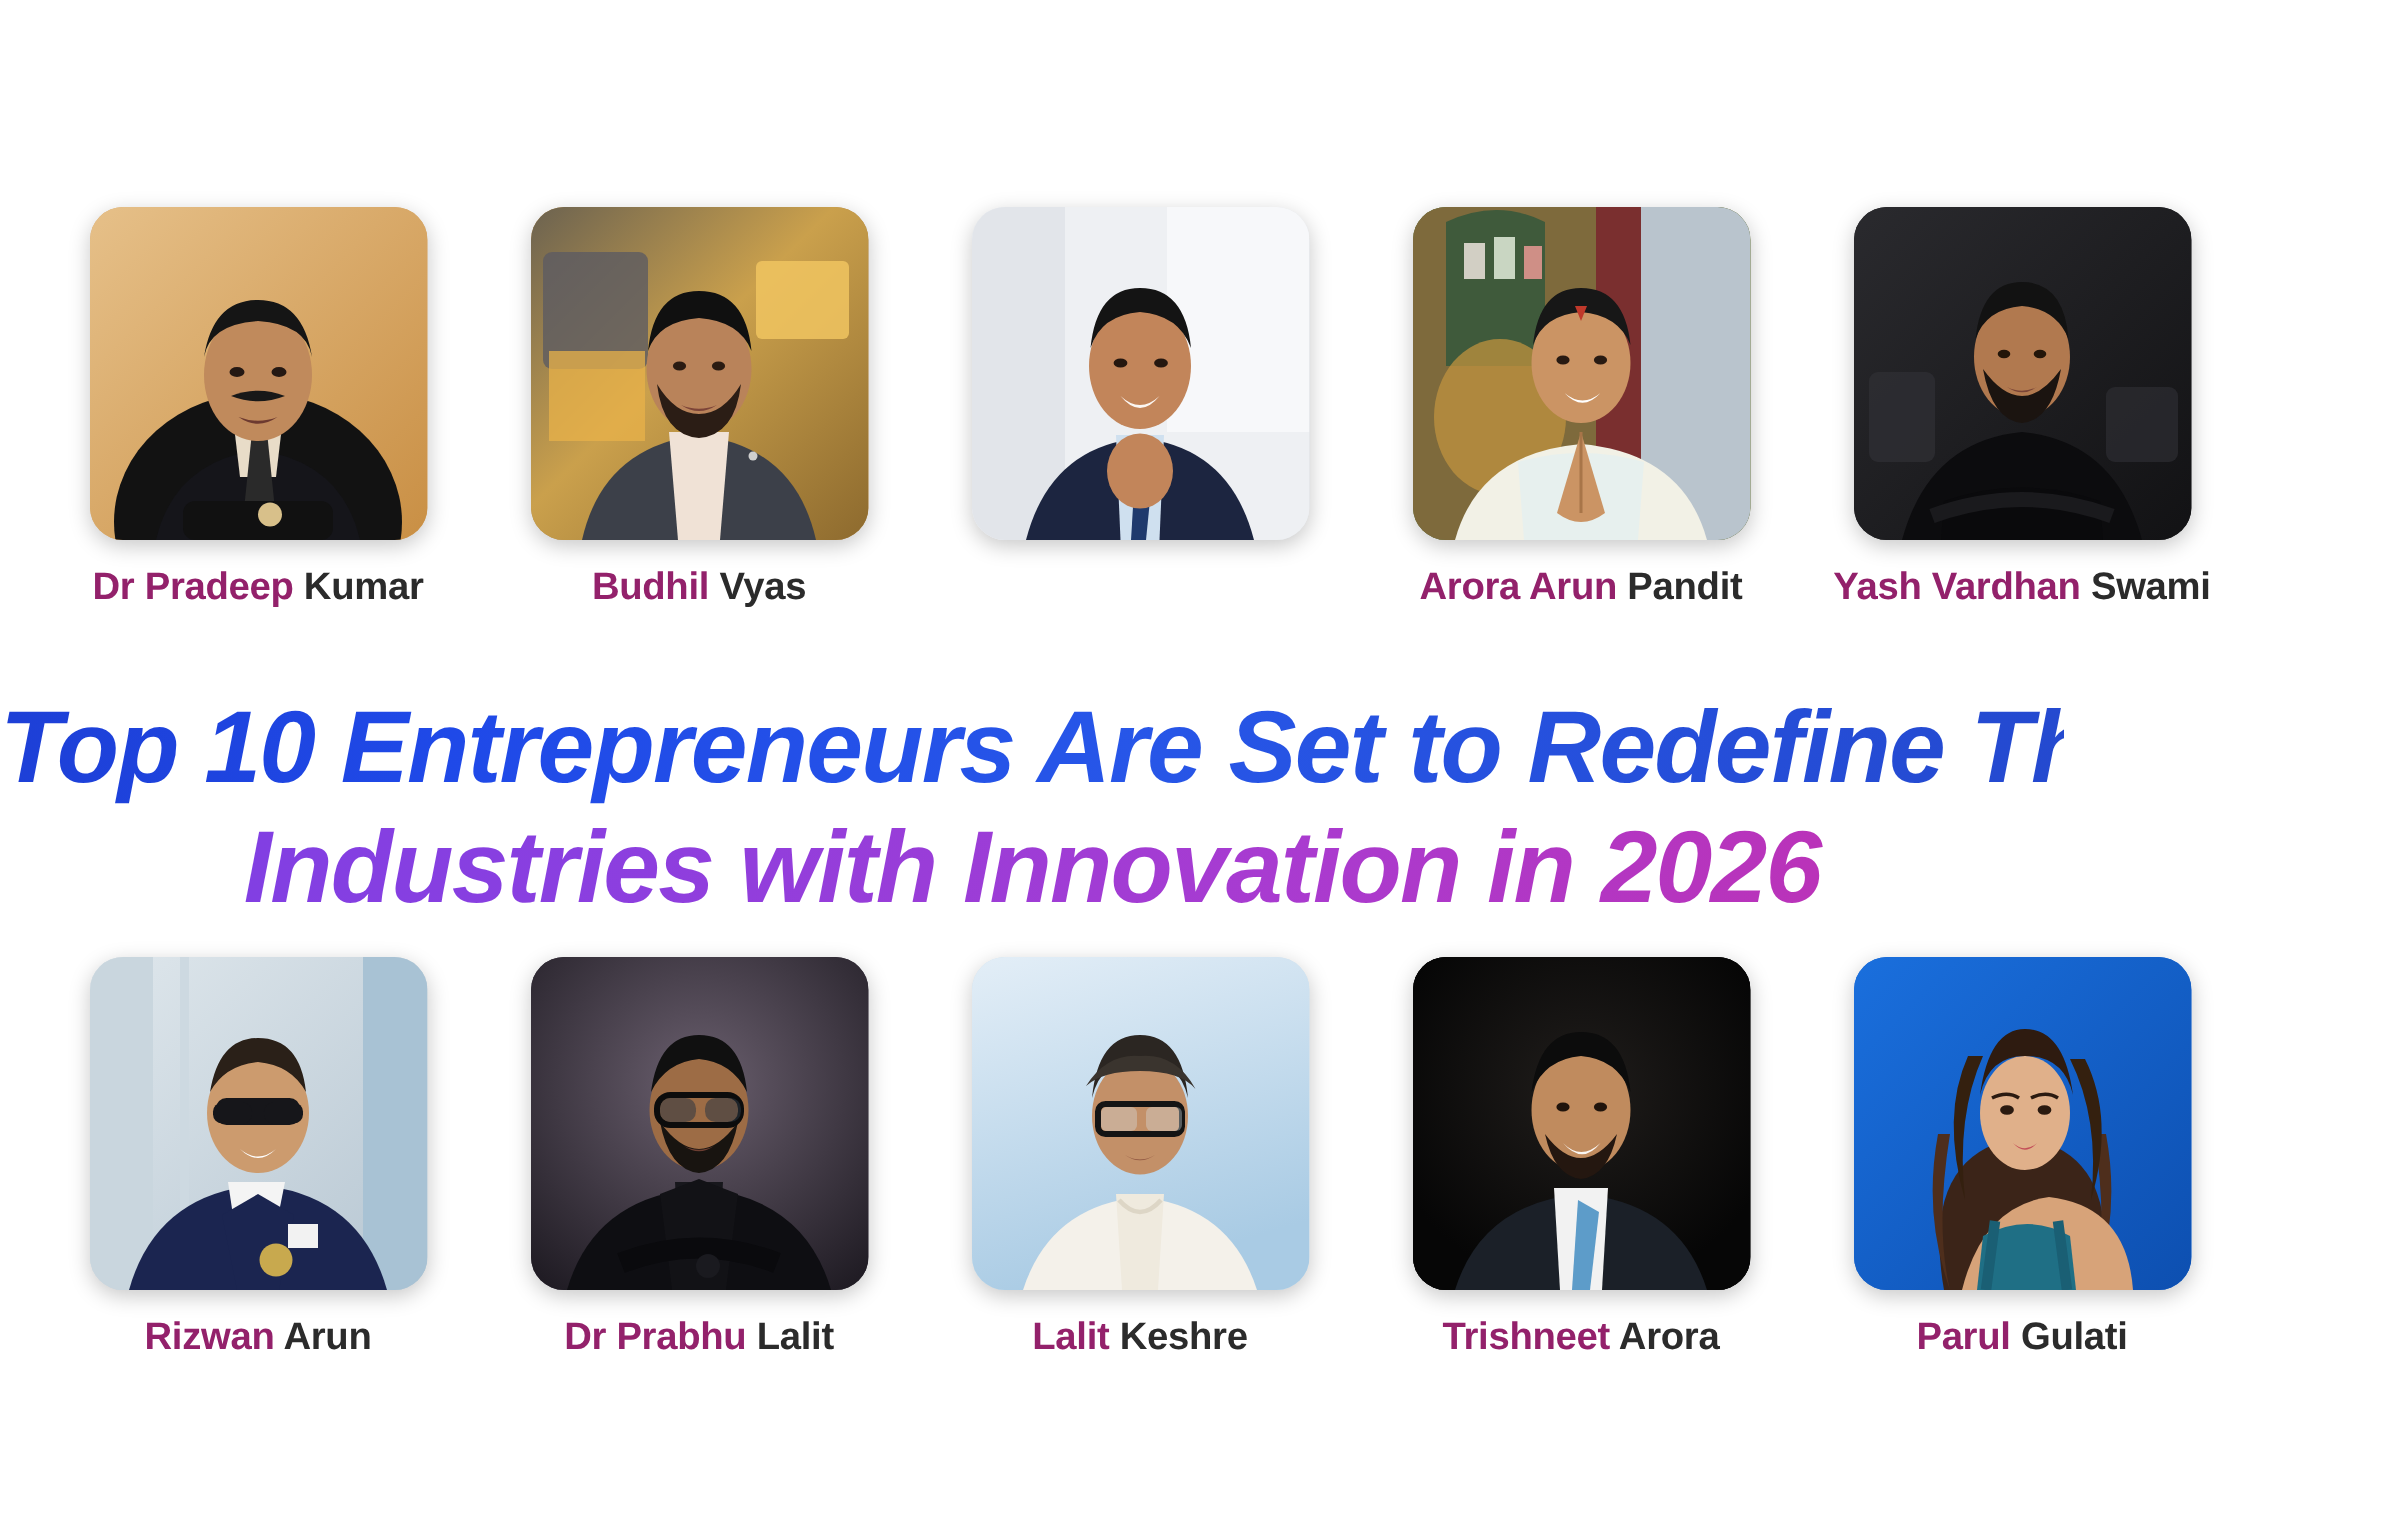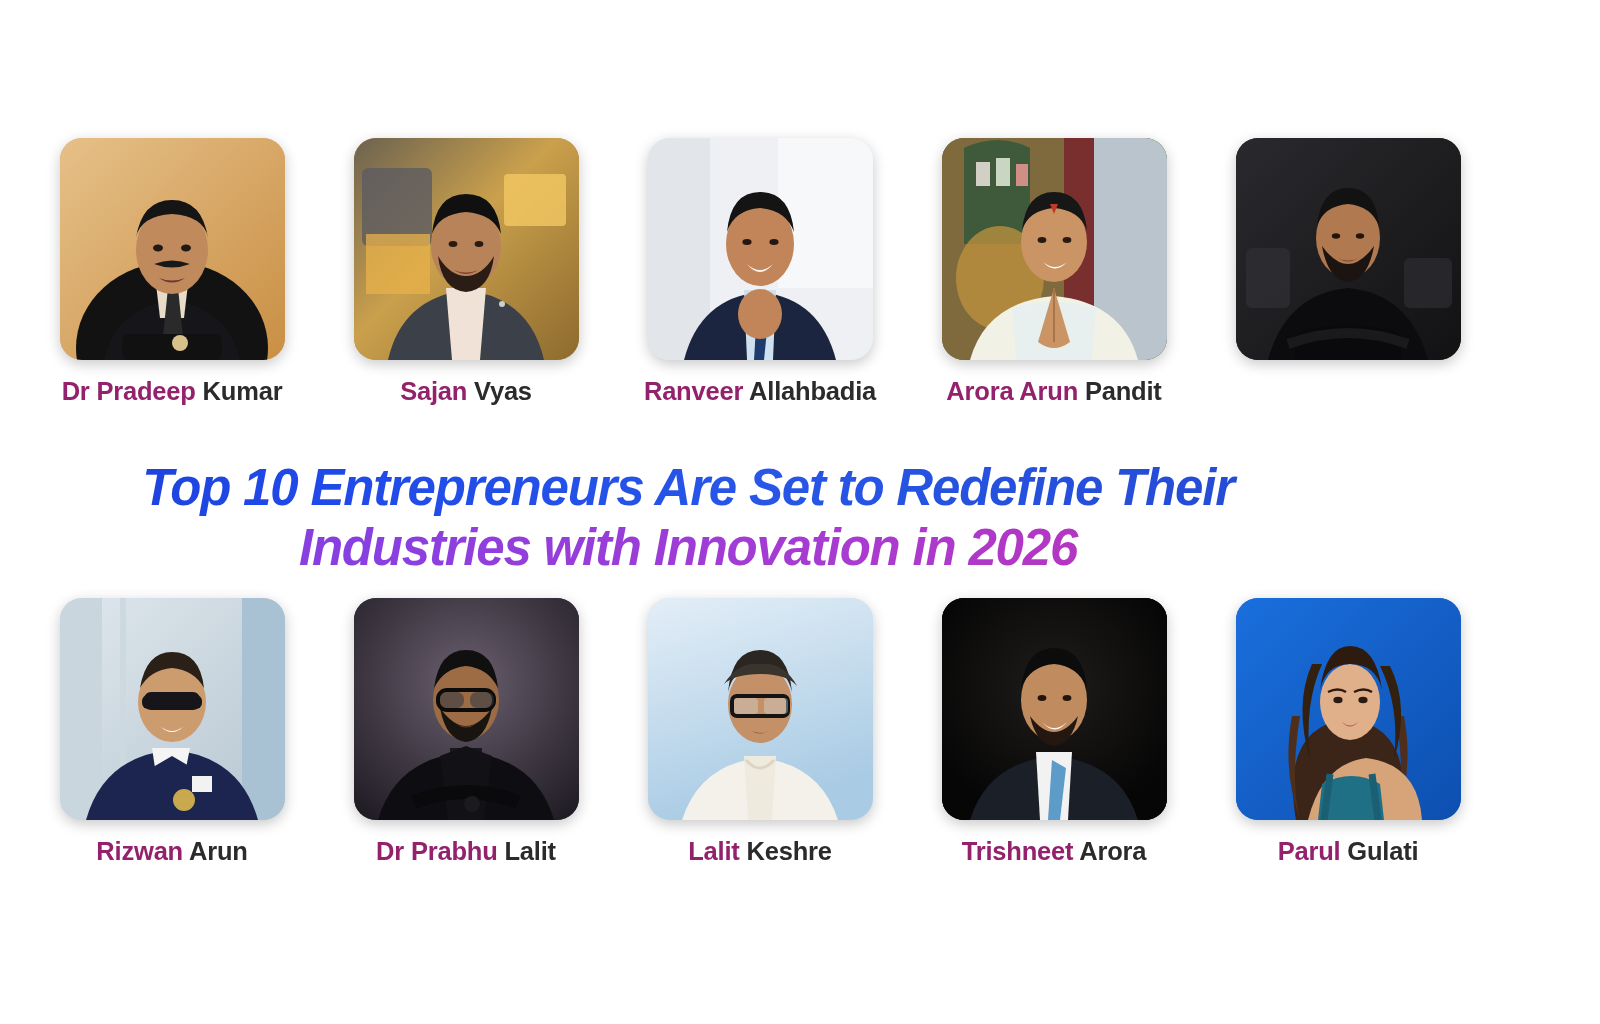--- a/index.html
+++ b/index.html
@@ -51,21 +51,21 @@
   }
   .pname .a{color:#93216b;}
   .pname .b{color:#2b2b2b;}
 
   .headline{
     width:100%;
     text-align:center;
     margin-top:52px;
     font-weight:bold;
     font-style:italic;
-    font-size:51px;
+    font-size:68px;
     line-height:1.18;
     letter-spacing:-1.2px;
   }
   .hl-line{display:block;white-space:nowrap;}
   .hl1{
     background:linear-gradient(100deg,#1d3fd6 0%,#1f49e8 22%,#2756e8 55%,#2449cf 100%);
     -webkit-background-clip:text;background-clip:text;
     -webkit-text-fill-color:transparent;color:transparent;
   }
   .hl2{
@@ -124,41 +124,40 @@
       <path d="M92 150 h40 l-6 72 h-28 z" fill="#f0e2d6"></path>
       <ellipse cx="112" cy="108" rx="35" ry="42" fill="#b9835a"></ellipse>
       <path d="M78 96 q4-40 34-40 q31 0 35 40 q-8-20-35-22 q-27 2-34 22z" fill="#101010"></path>
       <path d="M84 118 q4 34 28 36 q24-2 28-36 q-12 20-28 20 q-16 0-28-20z" fill="#2b1d15"></path>
       <ellipse cx="99" cy="106" rx="4.4" ry="3" fill="#2a1b12"></ellipse>
       <ellipse cx="125" cy="106" rx="4.4" ry="3" fill="#2a1b12"></ellipse>
       <path d="M100 132 q12 8 24 0 q-12 5-24 0z" fill="#7d4438"></path>
       <circle cx="148" cy="166" r="3" fill="#cfcfcf"></circle>
           </svg>
         </div>
-        <div class="pname"><span class="a">Sajan </span><span class="b">Vyas</span></div>
+        <div class="pname"><span class="a">Budhil </span><span class="b">Vyas</span></div>
       </div>
       <div class="person">
         <div class="photo" style="background: rgb(230, 233, 237);">
           <svg viewBox="0 0 225 222" xmlns="http://www.w3.org/2000/svg" preserveAspectRatio="xMidYMid slice">
       <rect width="225" height="222" fill="#eef0f3"></rect>
       <rect x="130" y="0" width="95" height="150" fill="#f7f8fa"></rect>
       <rect x="0" y="0" width="62" height="222" fill="#e2e5ea"></rect>
       <path d="M36 222 q16-62 76-68 q60 6 76 68 z" fill="#1c2540"></path>
       <path d="M96 152 h32 l-3 70 h-26 z" fill="#cfe0ef"></path>
       <path d="M110 156 l12 6 l-6 60 h-10 z" fill="#1f3a6d"></path>
       <path d="M110 162 l12 4 M108 176 l12 4 M106 190 l12 4" stroke="#dfe8f3" stroke-width="3"></path>
       <ellipse cx="112" cy="106" rx="34" ry="42" fill="#c2855a"></ellipse>
       <path d="M79 94 q4-40 33-40 q30 0 34 40 q-8-22-34-24 q-26 2-33 24z" fill="#141414"></path>
       <ellipse cx="99" cy="104" rx="4.6" ry="3" fill="#25170f"></ellipse>
       <ellipse cx="126" cy="104" rx="4.6" ry="3" fill="#25170f"></ellipse>
       <path d="M99 126 q13 12 26 0 q-13 16-26 0z" fill="#fbf6f2"></path>
       <ellipse cx="112" cy="176" rx="22" ry="25" fill="#c2855a"></ellipse>
           </svg>
         </div>
-        <div class="pname"><span class="a">Ranveer </span><span class="b">Allahbadia</span></div>
       </div>
       <div class="person">
         <div class="photo" style="background: rgb(111, 122, 74);">
           <svg viewBox="0 0 225 222" xmlns="http://www.w3.org/2000/svg" preserveAspectRatio="xMidYMid slice">
       <rect width="225" height="222" fill="#6f7a4a"></rect>
       <rect x="0" y="0" width="150" height="222" fill="#7e6a3c"></rect>
       <path d="M22 10 q34-16 66 0 v96 h-66z" fill="#3f5a3b"></path>
       <rect x="34" y="24" width="14" height="24" fill="#d2cfc4"></rect>
       <rect x="54" y="20" width="14" height="28" fill="#c9d6c2"></rect>
       <rect x="74" y="26" width="12" height="22" fill="#cf8f86"></rect>
@@ -195,20 +194,21 @@
       <path d="M60 196 q52-18 104 0 l2 26 h-108z" fill="#0a0a0c"></path>
       <ellipse cx="112" cy="100" rx="32" ry="40" fill="#b1794f"></ellipse>
       <path d="M81 88 q4-38 31-38 q28 0 31 38 q-8-20-31-22 q-24 2-31 22z" fill="#121212"></path>
       <path d="M86 108 q6 34 26 36 q20-2 26-36 q-13 18-26 18 q-13 0-26-18z" fill="#1b1410"></path>
       <ellipse cx="100" cy="98" rx="4.2" ry="2.8" fill="#221509"></ellipse>
       <ellipse cx="124" cy="98" rx="4.2" ry="2.8" fill="#221509"></ellipse>
       <path d="M102 120 q10 7 20 0 q-10 5-20 0z" fill="#7a4436"></path>
       <path d="M52 206 q60-22 120 0" stroke="#1a1a1d" stroke-width="10" fill="none"></path>
           </svg>
         </div>
+        <div class="pname"><span class="a">Yash Vardhan </span><span class="b">Swami</span></div>
       </div>
     </div>
 
   <div class="headline">
     <span class="hl-line hl1">Top 10 Entrepreneurs Are Set to Redefine Their</span>
     <span class="hl-line hl2">Industries with Innovation in 2026</span>
   </div>
 
   <div class="row row-bottom">
       <div class="person">

